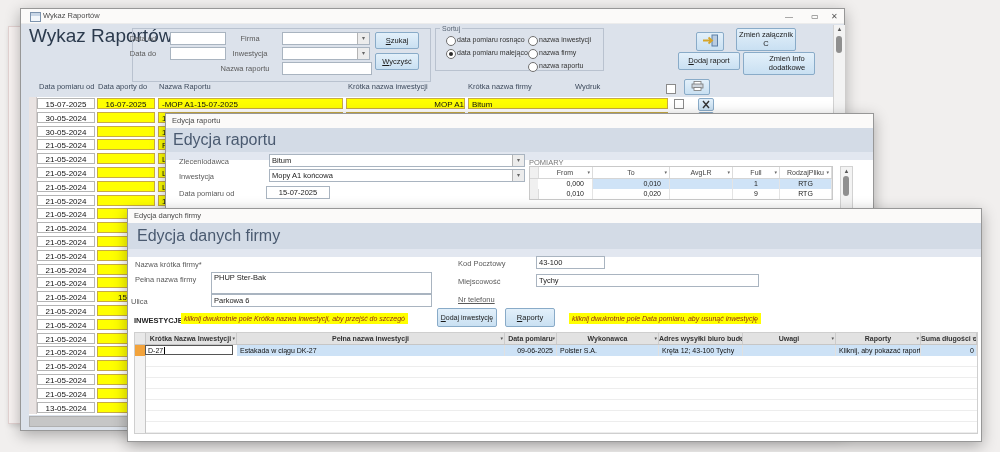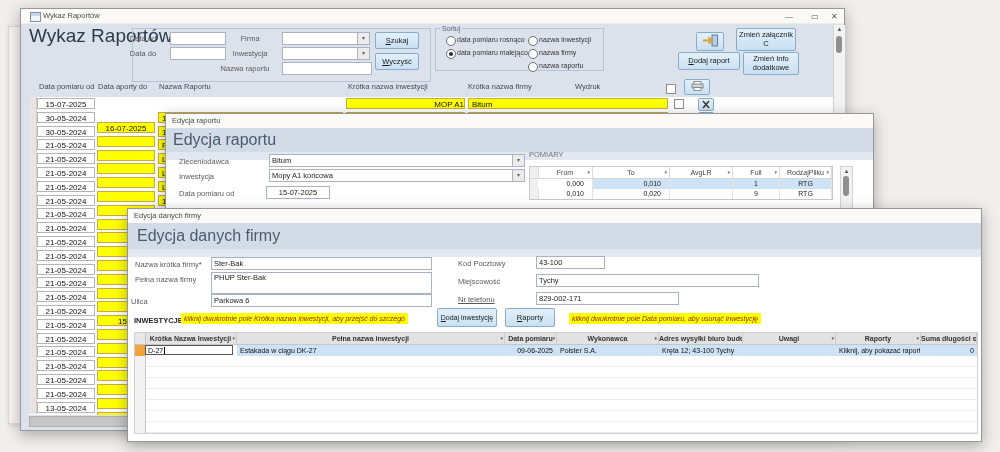--- a/index.html
+++ b/index.html
@@ -24,21 +24,21 @@
   .radio.on::after{content:"";position:absolute;left:2px;top:2px;width:4px;height:4px;border-radius:50%;background:#2b2b2b;}
   .rlab{position:absolute;font-size:7px;color:#333;white-space:nowrap;}
   .hdrlab{position:absolute;top:73px;font-size:7.5px;color:#3d4a5c;white-space:nowrap;}
   .mrow{position:relative;height:13.8px;}
   .msel{position:absolute;left:8px;top:0;width:7px;height:13.8px;background:#e9e3e2;border-right:1px solid #d2cbca;}
   .mcell{position:absolute;top:1px;height:11px;font-size:8px;line-height:11px;color:#111;overflow:hidden;white-space:nowrap;box-sizing:border-box;}
   .wcell{background:#fff;border:1px solid #b5b5b5;text-align:center;}
   .ycell{background:#ffff00;border:1px solid #c8ab45;padding-left:3px;}
   .ycen{text-align:center;padding-left:0;}
   .c1{left:16px;width:58px;}
-  .c2{left:76px;width:58px;margin-top:24px;}
+  .c2{left:76px;width:58px;}
   .c3{left:137px;width:185px;}
   .c4{left:325px;width:119px;text-align:right;}
   .c5{left:447px;width:200px;}
   .chkbox{position:absolute;width:8px;height:8px;background:#fff;border:1px solid #8a8a8a;}
   .xbtn{position:absolute;left:677px;top:1px;width:14px;height:11px;background:linear-gradient(#e3f0fa,#c9e0f2);border:1px solid #89abc8;border-radius:2px;}
   .vscroll{position:absolute;background:#f3f3f3;border-left:1px solid #d2d2d2;}
   .vscroll .sarr{position:absolute;left:0;right:0;top:1px;text-align:center;font-size:6px;color:#555;}
   .vscroll .thumb{position:absolute;left:2px;width:6px;background:#8f8f8f;border-radius:3px;}
   .hint{position:absolute;background:#ffff00;color:#8f2a12;font-size:7px;font-style:italic;line-height:11px;padding:0 3px;white-space:nowrap;overflow:hidden;}
   
@@ -128,21 +128,21 @@
       <svg width="17" height="13" style="margin-top:1px;">
         <rect x="10" y="1" width="5.5" height="11" fill="#b9cce1" stroke="#5b7ea6" stroke-width="1"></rect>
         <path d="M1 6.5 H9.5 M6.5 3.5 L10 6.5 L6.5 9.5" stroke="#d6a52a" stroke-width="1.8" fill="none"></path>
       </svg>
     </div>
     <div class="btn" style="left:715px;top:19px;width:58px;height:20px;padding-top:1px;">
       <span class="bl">Zmień załącznik</span>
       <span class="bl">C</span>
     </div>
     <div class="btn" style="left:657px;top:43px;width:60px;height:16px;line-height:16px;"><span class="u">D</span><span>odaj raport</span></div>
-    <div class="btn" style="left:722px;top:43px;width:54px;height:20px;padding-top:1px;">
+    <div class="btn" style="left:722px;top:43px;width:54px;height:20px;padding-top:1px;padding-left:16px;">
       <span class="bl">Zmień Info</span>
       <span class="bl">dodatkowe</span>
     </div>
 
     <div class="hdrlab" style="left:18px;">Data pomiaru od</div>
     <div class="hdrlab" style="left:77px;">Data aporty do</div>
     <div class="hdrlab" style="left:138px;">Nazwa Raportu</div>
     <div class="hdrlab" style="left:327px;">Krótka nazwa inwestycji</div>
     <div class="hdrlab" style="left:447px;">Krótka nazwa firmy</div>
     <div class="hdrlab" style="left:554px;">Wydruk</div>
@@ -154,20 +154,21 @@
         <rect x="3" y="6.5" width="7" height="3" fill="#ffffff" stroke="#777777" stroke-width="0.8"></rect>
       </svg>
     </div>
 
     <div class="abs" style="left:8px;top:88px;width:805px;height:318px;background:#fff;overflow:hidden;">
 
         <div class="mrow">
           <div class="msel" style="left:0;"></div>
           <div class="mcell wcell c1" style="left:8px;">15-07-2025</div>
           <div class="mcell ycell ycen c2" style="left:68px;">16-07-2025</div>
+          <div class="mcell ycell c3" style="left:129px;">-MOP A1-15-07-2025</div>
           <div class="mcell ycell c4" style="left:317px;">MOP A1</div>
           <div class="mcell ycell c5" style="left:439px;">Bitum</div>
           <div class="chkbox" style="left:645px;top:2px;"></div>
           <div class="xbtn" style="left:669px;">
             <svg width="12" height="9" style="display:block;margin:1px auto;">
               <path d="M3 1 L9 8 M9 1 L3 8" stroke="#333" stroke-width="1.4"></path>
             </svg>
           </div>
         </div>
 
@@ -526,21 +527,21 @@
       <span class="arr">▾</span>
     </div>
     <div class="lab abs" style="left:13px;top:58px;">Inwestycja</div>
     <div class="inp combo abs" style="left:103px;top:55px;width:250px;height:11px;">
       <span>Mopy A1 końcowa</span>
       <span class="arr">▾</span>
     </div>
     <div class="lab abs" style="left:13px;top:75px;">Data pomiaru od</div>
     <div class="inp abs" style="left:100px;top:72px;width:58px;height:11px;text-align:center;">15-07-2025</div>
 
-    <div class="lab abs" style="left:363px;top:36px;color:#777;">POMIARY</div>
+    <div class="lab abs" style="left:363px;top:44px;color:#777;">POMIARY</div>
 
     <div class="pgrid" style="left:363px;top:52px;width:302px;">
       <div class="phead">
         <div class="psel"></div>
         <div class="phc" style="left:8px;width:55px;"><span>From</span><span class="sArr">▾</span></div>
         <div class="phc" style="left:63px;width:77px;"><span>To</span><span class="sArr">▾</span></div>
         <div class="phc" style="left:140px;width:63px;"><span>AvgLR</span><span class="sArr">▾</span></div>
         <div class="phc" style="left:203px;width:47px;"><span>Full</span><span class="sArr">▾</span></div>
         <div class="phc" style="left:250px;width:52px;"><span>RodzajPliku</span><span class="sArr">▾</span></div>
       </div>
@@ -575,32 +576,30 @@
   <div class="win" style="left:127px;top:208px;width:853px;height:232px;">
     <div class="titlebar">
       <div class="ttext" style="left:6px;">Edycja danych firmy</div>
     </div>
     <div class="band" style="top:14px;height:26px;">
       <div class="bigtitle abs" style="left:9px;top:4px;">Edycja danych firmy</div>
     </div>
     <div class="band2" style="top:40px;height:8px;"></div>
 
     <div class="lab abs" style="left:7px;top:51px;">Nazwa krótka firmy*</div>
-    <div class="inp abs" style="left:83px;top:48px;width:215px;height:11px;">Ster-Bak</div>
     <div class="lab abs" style="left:7px;top:66px;">Pełna nazwa firmy</div>
     <div class="inp abs" style="left:83px;top:63px;width:215px;height:20px;line-height:10px;">PHUP Ster-Bak</div>
     <div class="lab abs" style="left:3px;top:88px;">Ulica</div>
     <div class="inp abs" style="left:83px;top:85px;width:215px;height:11px;">Parkowa 6</div>
 
     <div class="lab abs" style="left:330px;top:50px;">Kod Pocztowy</div>
     <div class="inp abs" style="left:408px;top:47px;width:63px;height:11px;">43-100</div>
     <div class="lab abs" style="left:330px;top:68px;">Miejscowość</div>
     <div class="inp abs" style="left:408px;top:65px;width:217px;height:11px;">Tychy</div>
     <div class="lab abs" style="left:330px;top:86px;text-decoration:underline;">Nr telefonu</div>
-    <div class="inp abs" style="left:408px;top:83px;width:137px;height:11px;">829-002-171</div>
 
     <div class="lab abs" style="left:6px;top:107px;font-weight:bold;color:#222;">INWESTYCJE</div>
     <div class="hint" style="left:53px;top:104px;max-width:254px;">kliknij dwukrotnie pole Krótka nazwa inwestycji, aby przejść do szczegó</div>
     <div class="btn" style="left:309px;top:99px;width:58px;height:17px;line-height:17px;font-size:7px;"><span class="u">D</span><span>odaj inwestycję</span></div>
     <div class="btn" style="left:377px;top:99px;width:48px;height:17px;line-height:17px;"><span class="u">R</span><span>aporty</span></div>
     <div class="hint" style="left:441px;top:104px;max-width:230px;">kliknij dwukrotnie pole Data pomiaru, aby usunąć inwestycję</div>
 
     <div class="igrid" style="left:6px;top:123px;width:842px;">
       <div class="ihead">
         <div class="isel" style="background:#e8e8e8;"></div>

